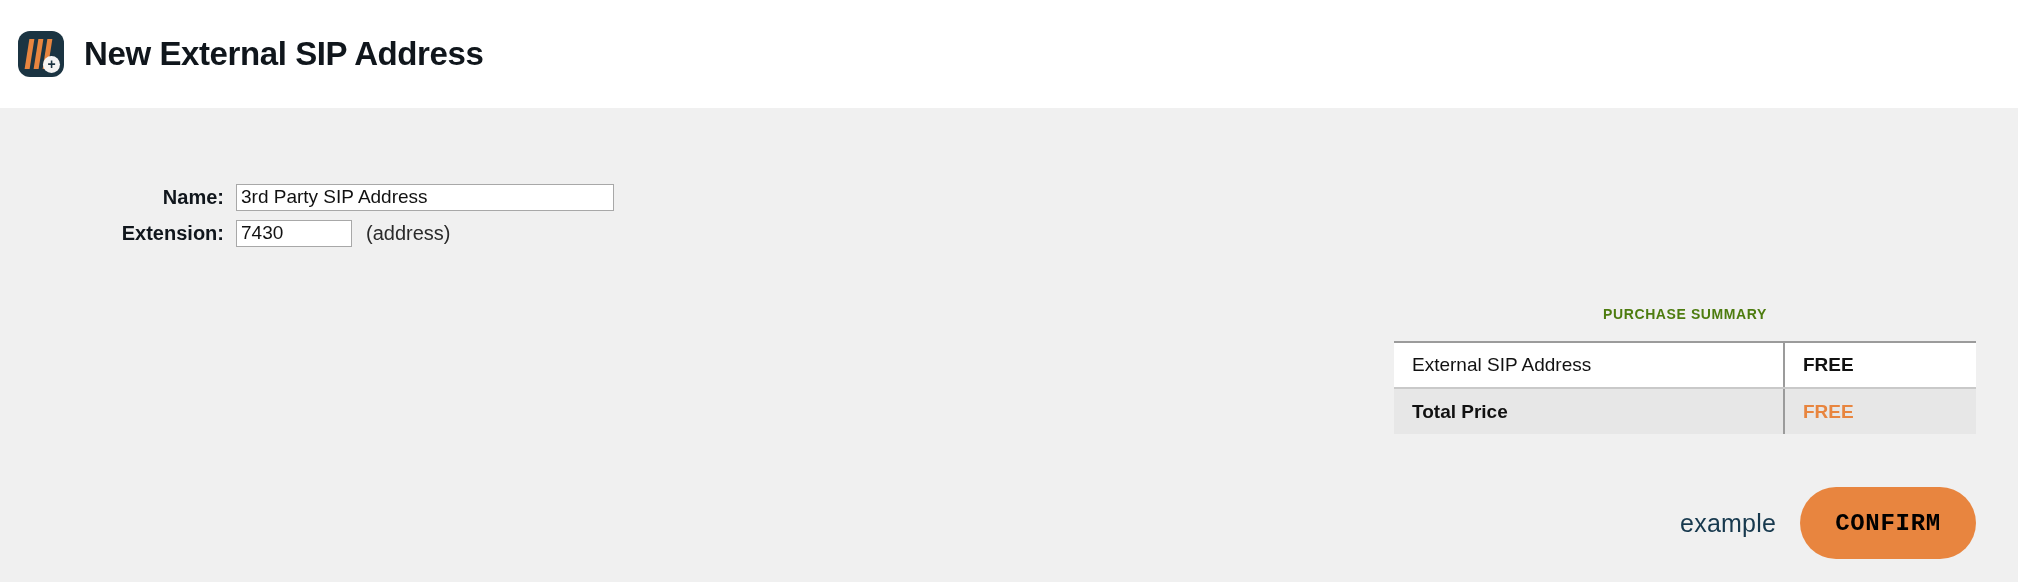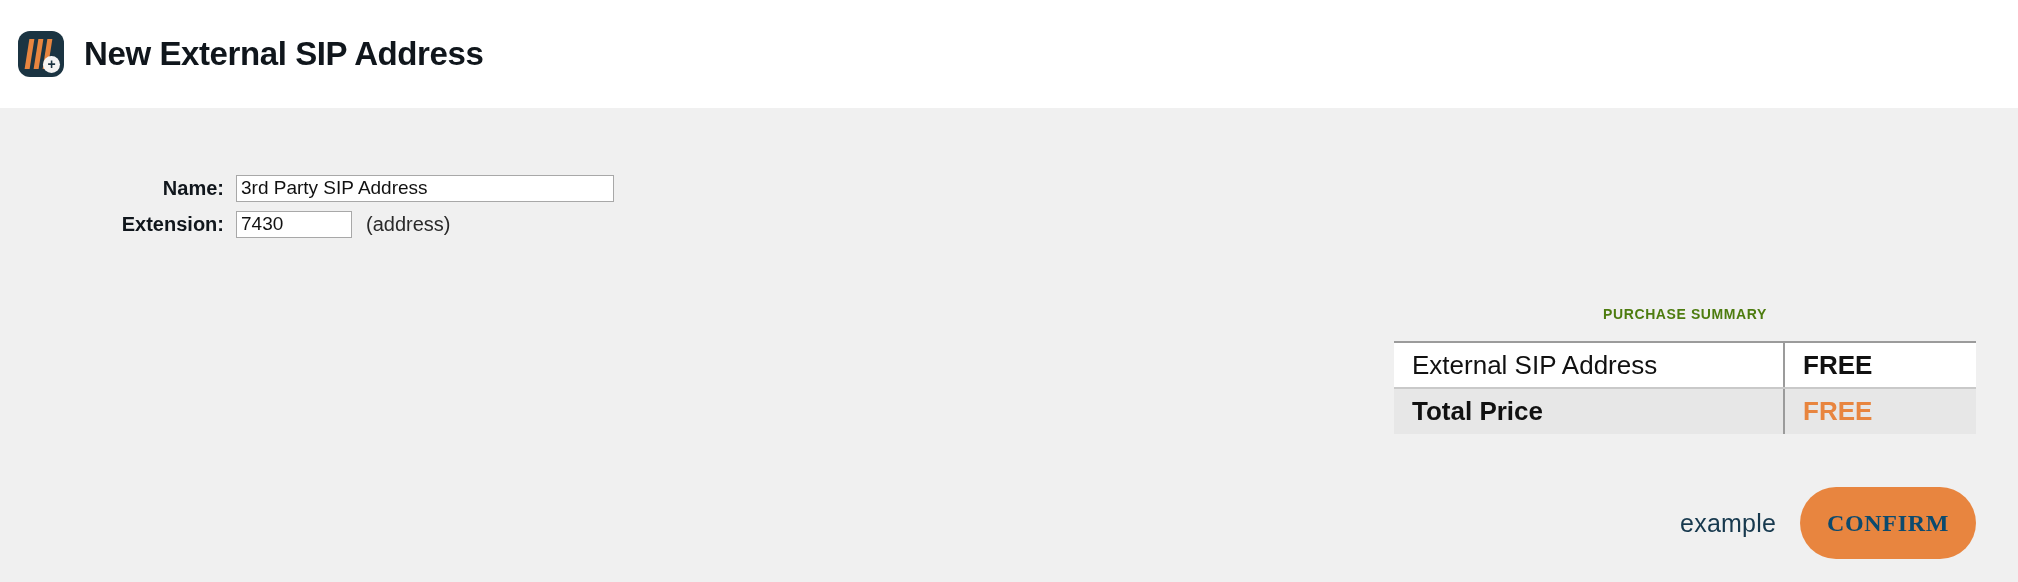--- a/index.html
+++ b/index.html
@@ -69,21 +69,21 @@
   #page-body {
     position: relative;
     height: 474px;
     background: #f0f0f0;
   }
 
   
   #sip-form {
     position: absolute;
     left: 0;
-    top: 64px;
+    top: 73px;
   }
   .form-row {
     display: flex;
     align-items: center;
     height: 32px;
     margin-bottom: 4px;
   }
   .form-label {
     width: 236px;
     text-align: right;
@@ -128,21 +128,21 @@
     margin-bottom: 19px;
   }
   #summary-table {
     width: 100%;
     border-collapse: collapse;
     table-layout: fixed;
   }
   #summary-table td {
     padding: 0 18px;
     height: 46px;
-    font-size: 26px;
+    font-size: 19px;
     color: #111111;
     vertical-align: middle;
   }
   #summary-table tr.line-item td {
     background: #ffffff;
     border-top: 2px solid #9b9b9b;
     border-bottom: 2px solid #c9c9c9;
   }
   #summary-table tr.total-row td {
     background: #e7e7e7;
@@ -170,29 +170,29 @@
     color: #17394e;
     background: none;
     border: none;
     font-family: "Liberation Sans", sans-serif;
     cursor: pointer;
     padding: 0 24px 0 0;
     letter-spacing: 0.2px;
   }
   #confirm-button {
     background: #e8853f;
-    color: #0c4a6e;
+    color: #000000;
     border: none;
     border-radius: 46px;
     width: 176px;
     height: 72px;
     font-size: 24px;
     font-weight: bold;
     letter-spacing: 0.7px;
-    font-family: Liberation Serif, serif;
+    font-family: Liberation Mono, monospace;
     cursor: pointer;
   }
 </style>
 </head>
 <body>
 
 <div id="app-header">
   <div id="app-icon">
     <span class="bar b1"></span>
     <span class="bar b2"></span>

